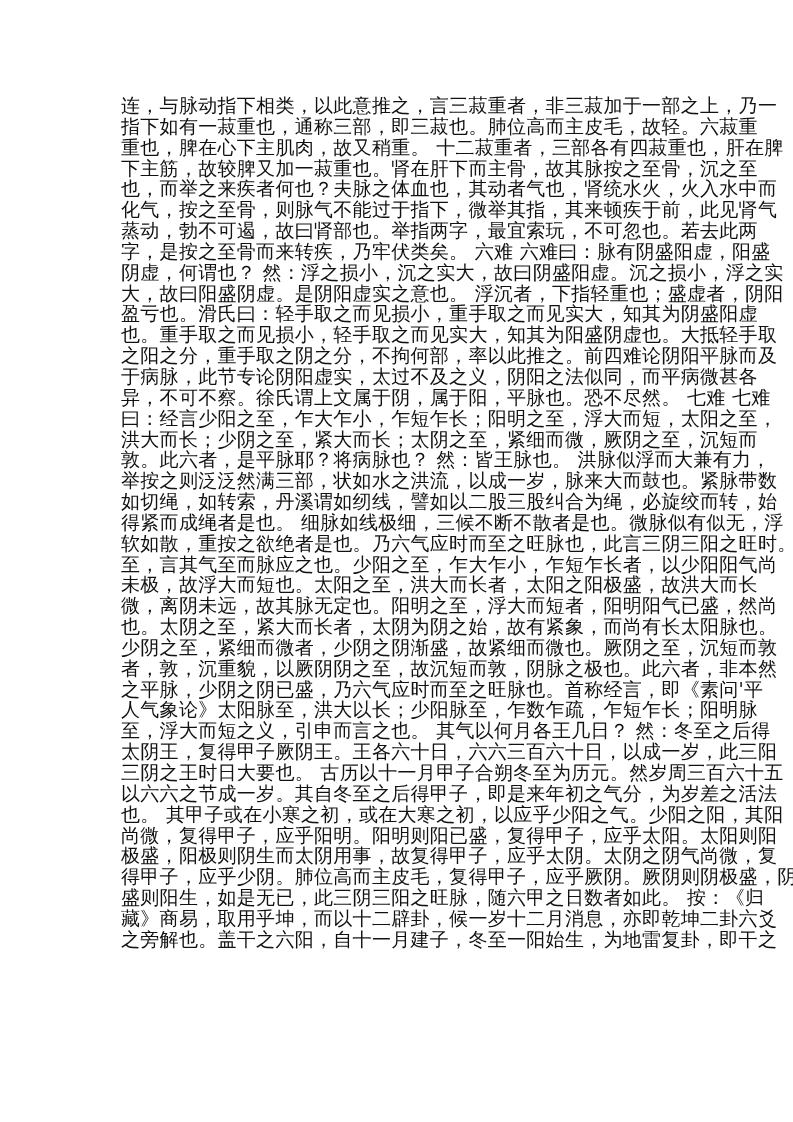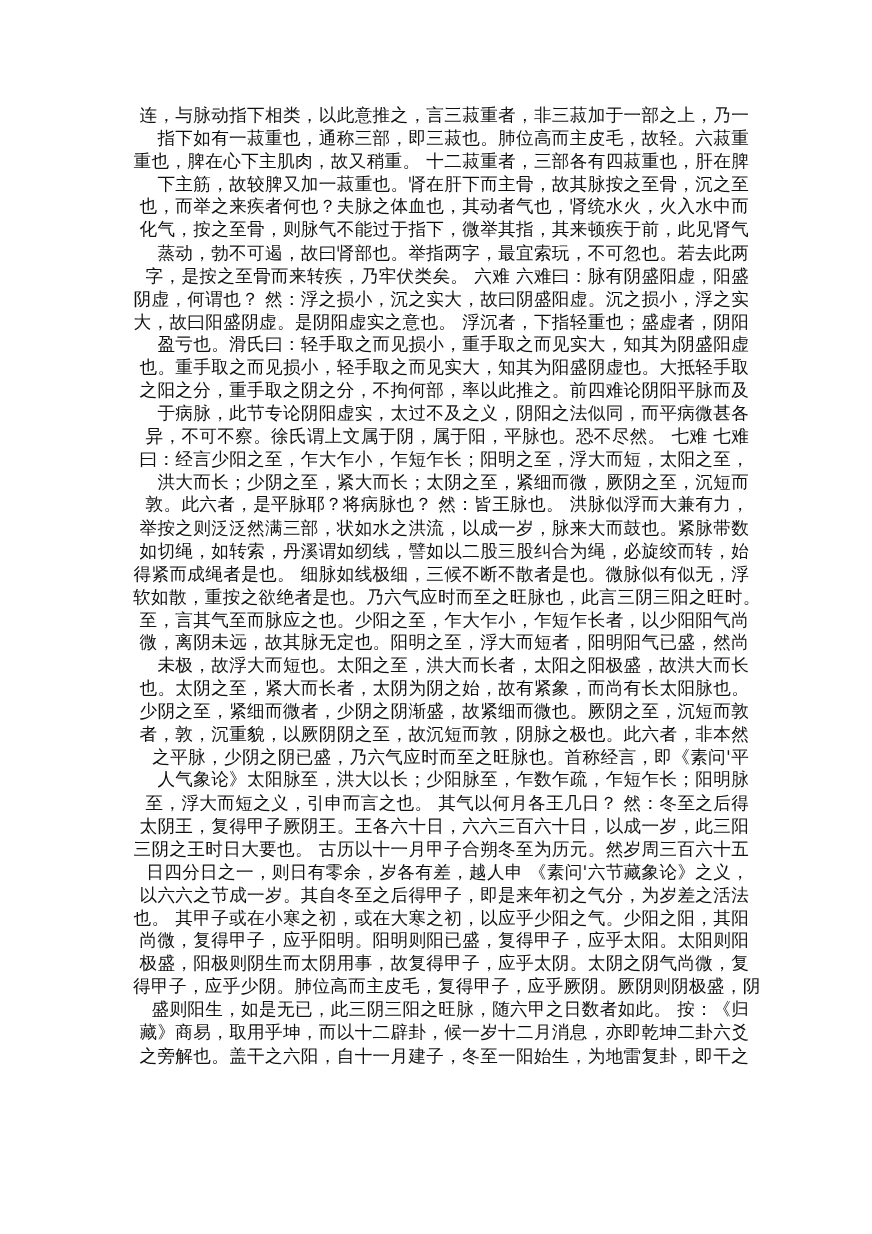--- a/index.html
+++ b/index.html
@@ -18,21 +18,21 @@
     .page {
       position: absolute;
       left: 121px;
       top: 95px;
       width: 560px;
     }
     .line {
       display: block;
       height: 20.85px;
       line-height: 20.85px;
-      font-size: 16px;
+      font-size: 19px;
       white-space: nowrap;
       letter-spacing: 0.3px;
       text-align: right;
     }
   </style>
 </head>
 <body>
 
 <div class="page">
   <div class="text-body">
@@ -52,31 +52,30 @@
     <span class="line">于病脉，此节专论阴阳虚实，太过不及之义，阴阳之法似同，而平病微甚各</span>
     <span class="line">异，不可不察。徐氏谓上文属于阴，属于阳，平脉也。恐不尽然。 七难  七难</span>
     <span class="line">曰：经言少阳之至，乍大乍小，乍短乍长；阳明之至，浮大而短，太阳之至，</span>
     <span class="line">洪大而长；少阴之至，紧大而长；太阴之至，紧细而微，厥阴之至，沉短而</span>
     <span class="line">敦。此六者，是平脉耶？将病脉也？ 然：皆王脉也。 洪脉似浮而大兼有力，</span>
     <span class="line">举按之则泛泛然满三部，状如水之洪流，以成一岁，脉来大而鼓也。紧脉带数</span>
     <span class="line">如切绳，如转索，丹溪谓如纫线，譬如以二股三股纠合为绳，必旋绞而转，始</span>
     <span class="line">得紧而成绳者是也。 细脉如线极细，三候不断不散者是也。微脉似有似无，浮</span>
     <span class="line">软如散，重按之欲绝者是也。乃六气应时而至之旺脉也，此言三阴三阳之旺时。</span>
     <span class="line">至，言其气至而脉应之也。少阳之至，乍大乍小，乍短乍长者，以少阳阳气尚</span>
+    <span class="line">未极，故浮大而短也。太阳之至，洪大而长者，太阳之阳极盛，故洪大而长</span>
     <span class="line">微，离阴未远，故其脉无定也。阳明之至，浮大而短者，阳明阳气已盛，然尚</span>
-    <span class="line">未极，故浮大而短也。太阳之至，洪大而长者，太阳之阳极盛，故洪大而长</span>
     <span class="line">也。太阴之至，紧大而长者，太阴为阴之始，故有紧象，而尚有长太阳脉也。</span>
     <span class="line">少阴之至，紧细而微者，少阴之阴渐盛，故紧细而微也。厥阴之至，沉短而敦</span>
     <span class="line">者，敦，沉重貌，以厥阴阴之至，故沉短而敦，阴脉之极也。此六者，非本然</span>
     <span class="line">之平脉，少阴之阴已盛，乃六气应时而至之旺脉也。首称经言，即《素问'平</span>
     <span class="line">人气象论》太阳脉至，洪大以长；少阳脉至，乍数乍疏，乍短乍长；阳明脉</span>
     <span class="line">至，浮大而短之义，引申而言之也。 其气以何月各王几日？ 然：冬至之后得</span>
     <span class="line">太阴王，复得甲子厥阴王。王各六十日，六六三百六十日，以成一岁，此三阳</span>
     <span class="line">三阴之王时日大要也。 古历以十一月甲子合朔冬至为历元。然岁周三百六十五</span>
-    <span class="line">日四分日之一，则日有零余，岁各有差，越人申 《素问'六节藏象论》之义，</span>
     <span class="line">以六六之节成一岁。其自冬至之后得甲子，即是来年初之气分，为岁差之活法</span>
     <span class="line">也。 其甲子或在小寒之初，或在大寒之初，以应乎少阳之气。少阳之阳，其阳</span>
     <span class="line">尚微，复得甲子，应乎阳明。阳明则阳已盛，复得甲子，应乎太阳。太阳则阳</span>
     <span class="line">极盛，阳极则阴生而太阴用事，故复得甲子，应乎太阴。太阴之阴气尚微，复</span>
     <span class="line">得甲子，应乎少阴。肺位高而主皮毛，复得甲子，应乎厥阴。厥阴则阴极盛，阴</span>
     <span class="line">盛则阳生，如是无已，此三阴三阳之旺脉，随六甲之日数者如此。 按：《归</span>
     <span class="line">藏》商易，取用乎坤，而以十二辟卦，候一岁十二月消息，亦即乾坤二卦六爻</span>
     <span class="line">之旁解也。盖干之六阳，自十一月建子，冬至一阳始生，为地雷复卦，即干之</span>
   </div>
 </div>

